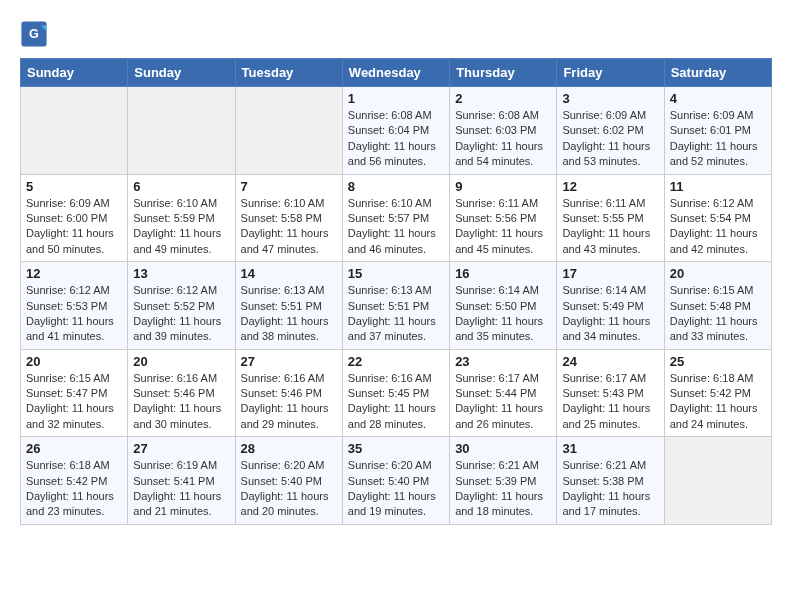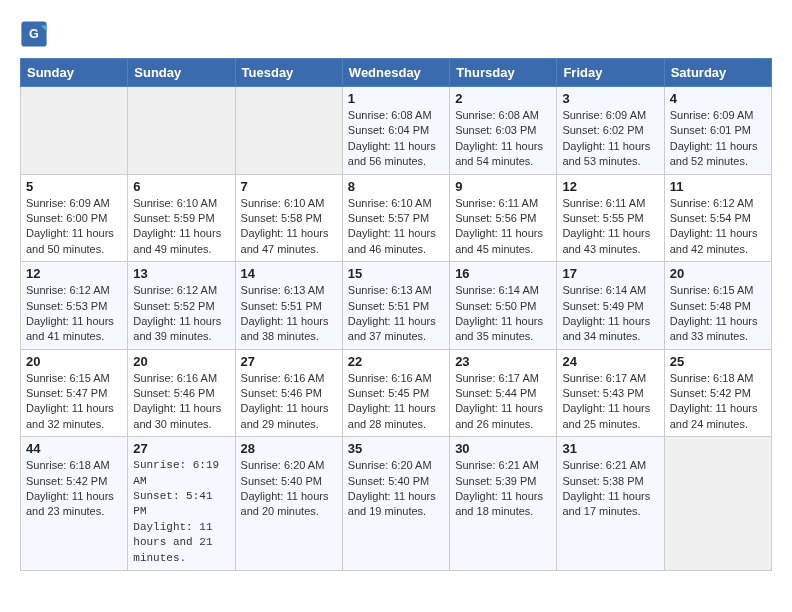--- a/index.html
+++ b/index.html
@@ -270,28 +270,28 @@
         </td>
         <td>
           <span class="day-num">25</span>
           <div class="day-info" style="white-space: pre-line;">Sunrise: 6:18 AM
 Sunset: 5:42 PM
 Daylight: 11 hours and 24 minutes.</div>
         </td>
       </tr>
       <tr>
         <td>
-          <span class="day-num">44</span>
+          <span class="day-num">26</span>
           <div class="day-info" style="white-space: pre-line;">Sunrise: 6:18 AM
 Sunset: 5:42 PM
 Daylight: 11 hours and 23 minutes.</div>
         </td>
         <td>
           <span class="day-num">27</span>
-          <div class="day-info" style="white-space: pre-line; font-family: Liberation Mono, monospace;">Sunrise: 6:19 AM
+          <div class="day-info" style="white-space: pre-line;">Sunrise: 6:19 AM
 Sunset: 5:41 PM
 Daylight: 11 hours and 21 minutes.</div>
         </td>
         <td>
           <span class="day-num">28</span>
           <div class="day-info" style="white-space: pre-line;">Sunrise: 6:20 AM
 Sunset: 5:40 PM
 Daylight: 11 hours and 20 minutes.</div>
         </td>
         <td>

